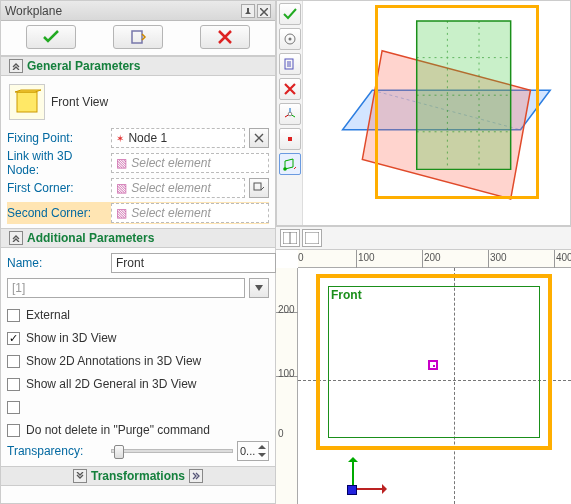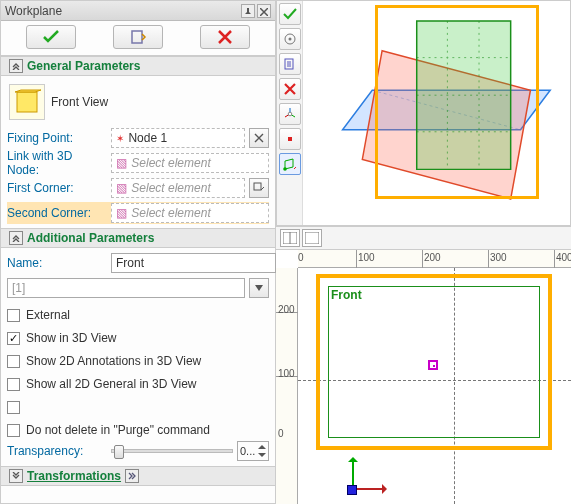--- a/index.html
+++ b/index.html
@@ -291,21 +291,21 @@
         <div class="spin">
            <span>0...</span>
            <svg width="8" height="14" viewBox="0 0 8 14">
               <path d="M0 5l4-4 4 4z" fill="#555"></path>
               <path d="M0 9l4 4 4-4z" fill="#555"></path>
             </svg>
         </div>
       </div>
     </div>
 
-    <div class="section-head" style="justify-content:flex-start;text-decoration:underline;">
+    <div class="section-head" style="justify-content:center;">
       <span style="display:flex;align-items:center;gap:4px;">
         <span class="collapse-icon">
           <svg width="8" height="8" viewBox="0 0 8 8">
               <path d="M1 0l3 3 3-3" stroke="#555" fill="none" stroke-width="1.3"></path>
               <path d="M1 3l3 3 3-3" stroke="#555" fill="none" stroke-width="1.3"></path>
             </svg>
         </span>
         <span>Transformations</span>
       </span>
       <span class="chevrons-box">

